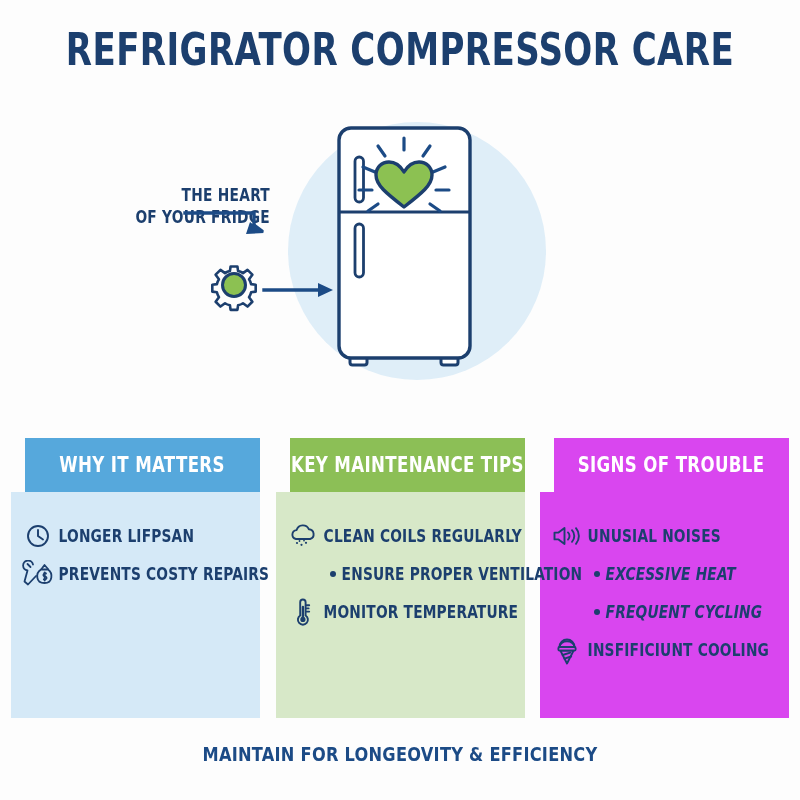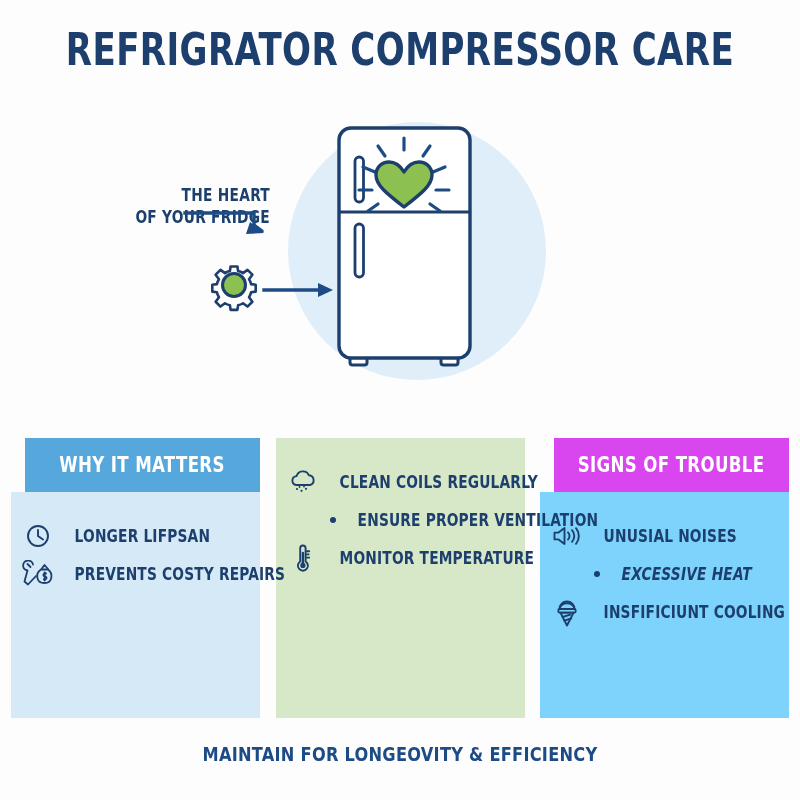--- a/index.html
+++ b/index.html
@@ -119,21 +119,20 @@
   .panel-body {
     flex: 1;
     padding: 26px 10px 10px 10px;
     box-sizing: border-box;
   }
   .item {
     display: flex;
     align-items: center;
     height: 36px;
     margin-bottom: 2px;
-    gap: 16px;
   }
   .item-icon {
     width: 34px;
     min-width: 34px;
     height: 30px;
     display: flex;
     align-items: center;
     justify-content: center;
     color: #1c3f6e;
   }
@@ -299,20 +298,23 @@
               <path d="M 24 13.5 C 21 13, 20.5 16, 23 16.5 C 25.5 17, 25 20, 21.8 19.4" stroke-linecap="round"></path>
               <path d="M 22.7 12.3 L 22.7 20.6" stroke-linecap="round"></path>
             </svg>
           </span>
           <span class="item-text">PREVENTS COSTY REPAIRS</span>
         </div>
       </div>
     </div>
 
     <div class="panel panel-2">
+      <div class="panel-header" style="background:#8cbf56">
+        <span>KEY MAINTENANCE TIPS</span>
+      </div>
       <div class="panel-body" style="background:#d7e8c8">
 
         <div class="item">
           <span class="item-icon">
             <svg width="30" height="26" viewBox="0 0 30 26" fill="none" stroke="#1c3f6e" stroke-width="1.9" stroke-linecap="round">
               <path d="M 8 16 A 4.5 4.5 0 0 1 8.6 7.1 A 6.5 6.5 0 0 1 20.8 6.2 A 5 5 0 0 1 22 16 Z" stroke-linejoin="round"></path>
               <circle cx="9" cy="20" r="1.1" fill="#1c3f6e" stroke="none"></circle>
               <circle cx="13.5" cy="21.8" r="1.1" fill="#1c3f6e" stroke="none"></circle>
               <circle cx="18" cy="19.8" r="1.1" fill="#1c3f6e" stroke="none"></circle>
               <circle cx="11.5" cy="18" r="0.9" fill="#1c3f6e" stroke="none"></circle>
@@ -343,41 +345,47 @@
           </span>
           <span class="item-text">MONITOR TEMPERATURE</span>
         </div>
       </div>
     </div>
 
     <div class="panel panel-3">
       <div class="panel-header" style="background:#d946ef">
         <span>SIGNS OF TROUBLE</span>
       </div>
-      <div class="panel-body" style="background:#7dd3fc">
+      <div class="panel-body" style="background:#d946ef">
 
         <div class="item">
           <span class="item-icon">
             <svg width="30" height="24" viewBox="0 0 30 24" fill="none" stroke="#1c3f6e" stroke-width="1.9" stroke-linejoin="round" stroke-linecap="round">
               <path d="M 12.5 4 L 6.5 8.6 L 2.5 8.6 L 2.5 15.4 L 6.5 15.4 L 12.5 20 Z"></path>
               <path d="M 16 8.4 A 5 5 0 0 1 16 15.6"></path>
               <path d="M 20 6.2 A 8.5 8.5 0 0 1 20 17.8"></path>
               <path d="M 24 4.2 A 12 12 0 0 1 24 19.8"></path>
             </svg>
           </span>
           <span class="item-text">UNUSIAL NOISES</span>
         </div>
 
         <div class="item indent">
           <span class="item-icon bullet-slot">
             <span class="bullet-dot"></span>
           </span>
           <span class="item-text">EXCESSIVE HEAT</span>
         </div>
 
+        <div class="item indent">
+          <span class="item-icon bullet-slot">
+            <span class="bullet-dot"></span>
+          </span>
+          <span class="item-text">FREQUENT CYCLING</span>
+        </div>
 
         <div class="item">
           <span class="item-icon">
             <svg width="24" height="32" viewBox="0 0 24 32" fill="none" stroke="#1c3f6e" stroke-width="1.9" stroke-linejoin="round" stroke-linecap="round">
               <path d="M 4.5 13 A 7.5 7.5 0 0 1 19.5 13"></path>
               <path d="M 4.5 13 A 7.5 6 0 0 1 12 7.2 A 7.5 6 0 0 1 19.5 13"></path>
               <rect x="3.4" y="13" width="17.2" height="3.6" rx="1.2"></rect>
               <path d="M 5.4 16.6 L 12 29.5 L 18.6 16.6 Z"></path>
               <line x1="7.6" y1="21" x2="15.3" y2="18.6"></line>
               <line x1="9.4" y1="24.6" x2="16.2" y2="22.5"></line>

